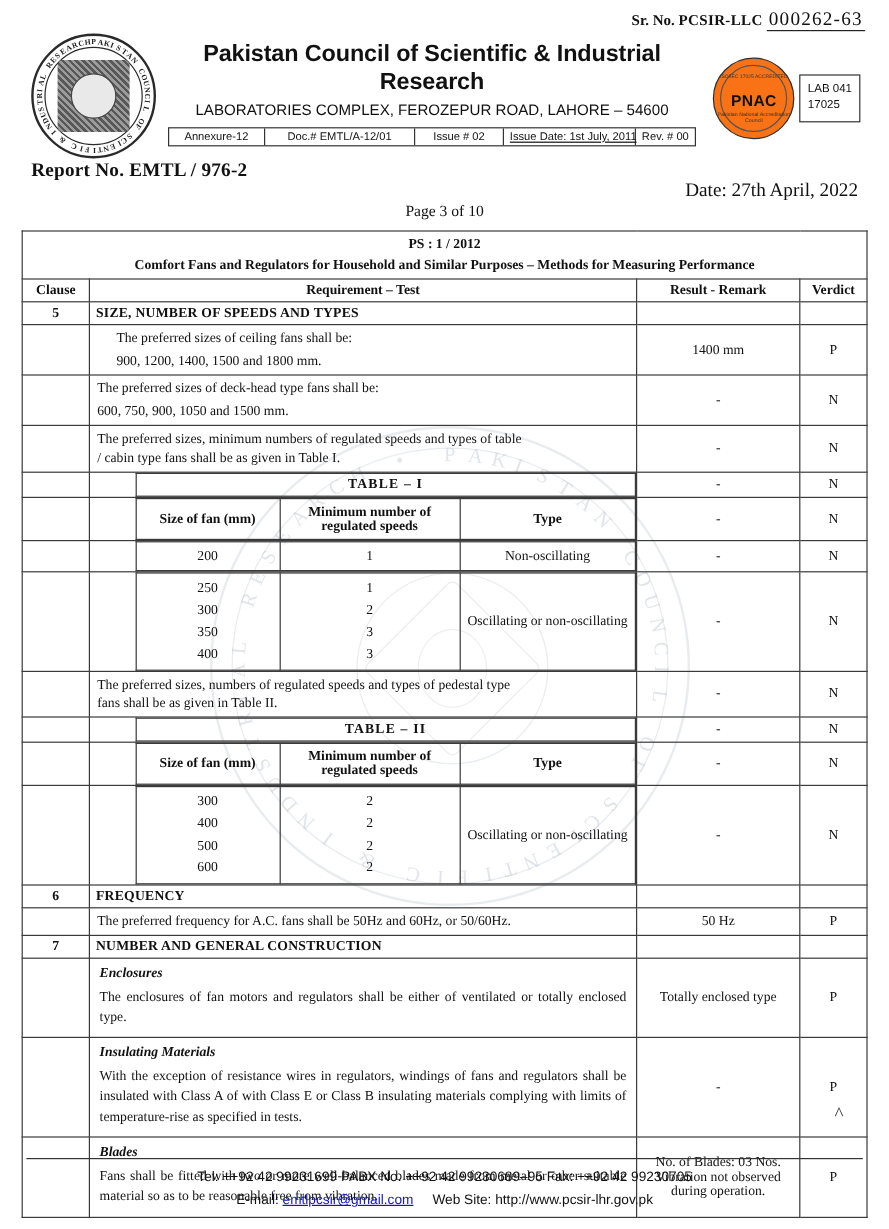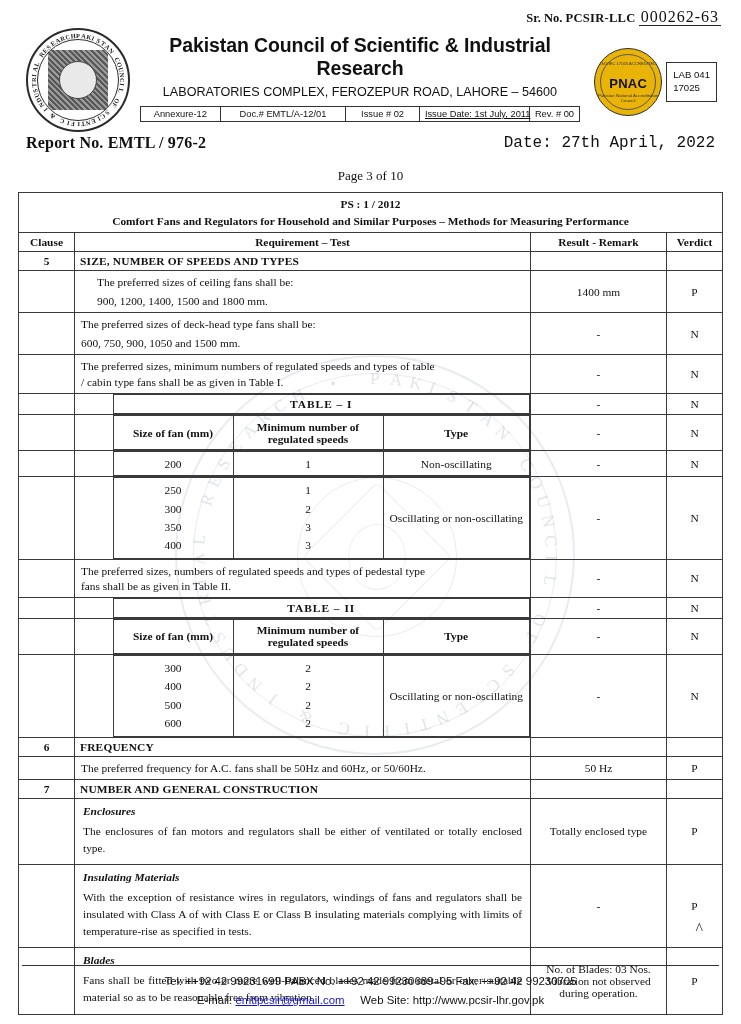--- a/index.html
+++ b/index.html
@@ -197,21 +197,21 @@
     top: 16px;
     display: flex;
     align-items: center;
   }
   .pnac-seal {
     width: 68px;
     height: 68px;
     border-radius: 50%;
     border: 1.6px solid #2f2f2f;
     position: relative;
-    background: #eab308;
+    background: #f97316;
   }
   .pnac-seal:before{
     content:"";
     position:absolute;
     inset:5px;
     border-radius:50%;
     border:1px solid #555;
   }
   .pnac-word {
     position: absolute;
@@ -264,23 +264,23 @@
     left: 8px;
     top: 0;
     font-size: 16px;
     font-weight: bold;
     font-family: "Liberation Serif", serif;
     letter-spacing: .2px;
   }
   .report-date {
     position: absolute;
     right: 8px;
-    top: 0;
+    top: 16px;
     font-size: 16px;
-    font-family: Liberation Mono, monospace;
+    font-family: Liberation Serif, serif;
   }
   .page-of {
     text-align: center;
     font-size: 13px;
     margin-top: 8px;
     z-index: 3;
     position: relative;
   }
 
   

